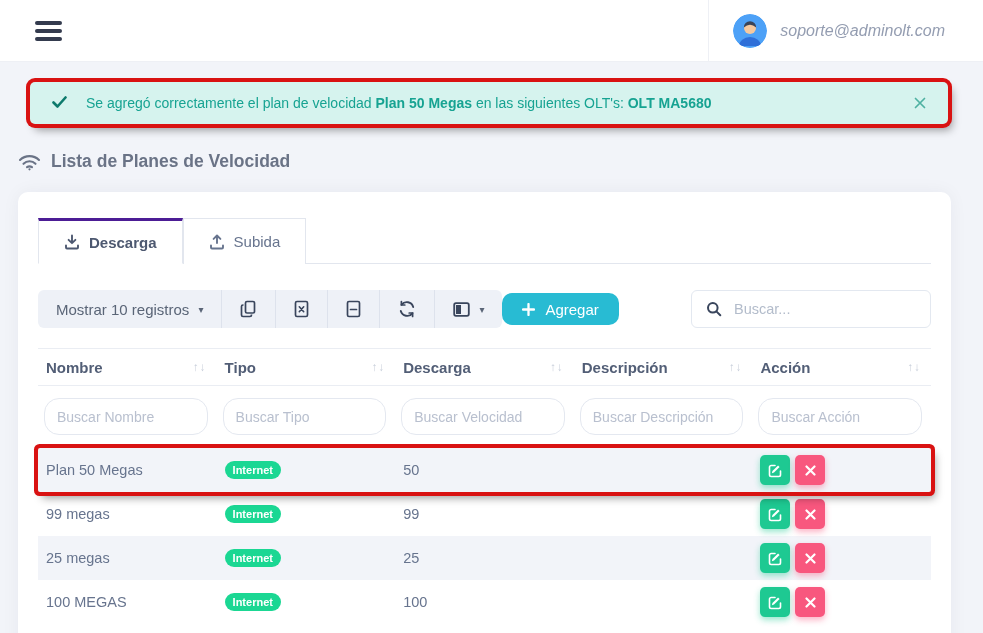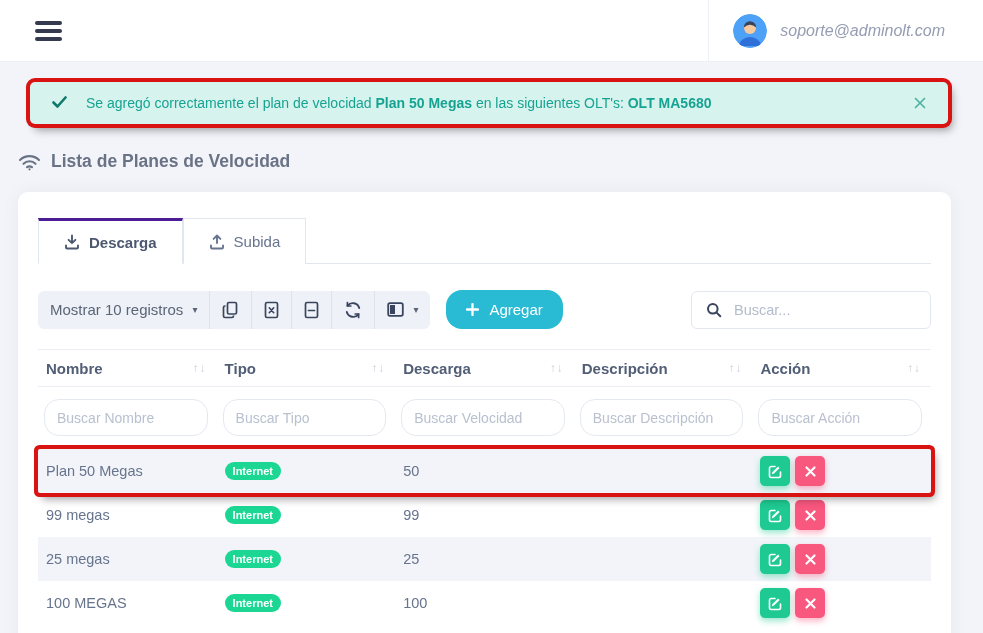--- a/index.html
+++ b/index.html
@@ -36,26 +36,26 @@
   .tab { display:flex; align-items:center; gap:9px; padding:0 25px; height:46px; font-size:15px;
          background:#fff; border:1px solid #e2e6ee; border-bottom:none; margin-bottom:-1px;
          color:#67748e; cursor:pointer; }
   .tab.active { border-top:3px solid #4c1d95; border-bottom:1px solid #fff;
                 color:#4d5870; font-weight:700; }
 
   
   .toolbar { display:flex; align-items:center; margin-top:26px; }
   .btn-group { display:flex; align-items:stretch; background:#eef1f7; border-radius:6px; height:38px; }
   .segment { display:flex; align-items:center; justify-content:center; gap:9px;
-             padding:0 12px; border-left:1px solid #dde2ec; cursor:pointer;
+             padding:0 18px; border-left:1px solid #dde2ec; cursor:pointer;
              font-size:15px; color:#5a6577; }
   .segment:first-child { border-left:none; }
   .caret { font-size:10px; color:#5a6577; }
-  .add-btn { margin-left:16px; height:39px; background:#28bbd3; color:#fff; border:none;
-             border-radius:16px; padding:0 20px; font-size:15px; display:flex; align-items:center;
+  .add-btn { height:32px; background:#28bbd3; color:#fff; border:none;
+             border-radius:10px; padding:0 20px; font-size:15px; display:flex; align-items:center;
              gap:10px; cursor:pointer; }
   .search-box { margin-left:auto; width:240px; height:38px; background:#fff;
                 border:1px solid #e3e8f0; border-radius:6px; display:flex; align-items:center;
                 padding:0 14px; gap:12px; }
   .search-box input { border:none; outline:none; width:100%; font-size:14.5px; color:#5a6577; }
   .search-box input::placeholder { color:#b3bccb; }
 
   
   .thead { display:flex; margin-top:20px; border-top:1px solid #eaedf3; border-bottom:1px solid #eaedf3;
            height:38px; align-items:center; }

